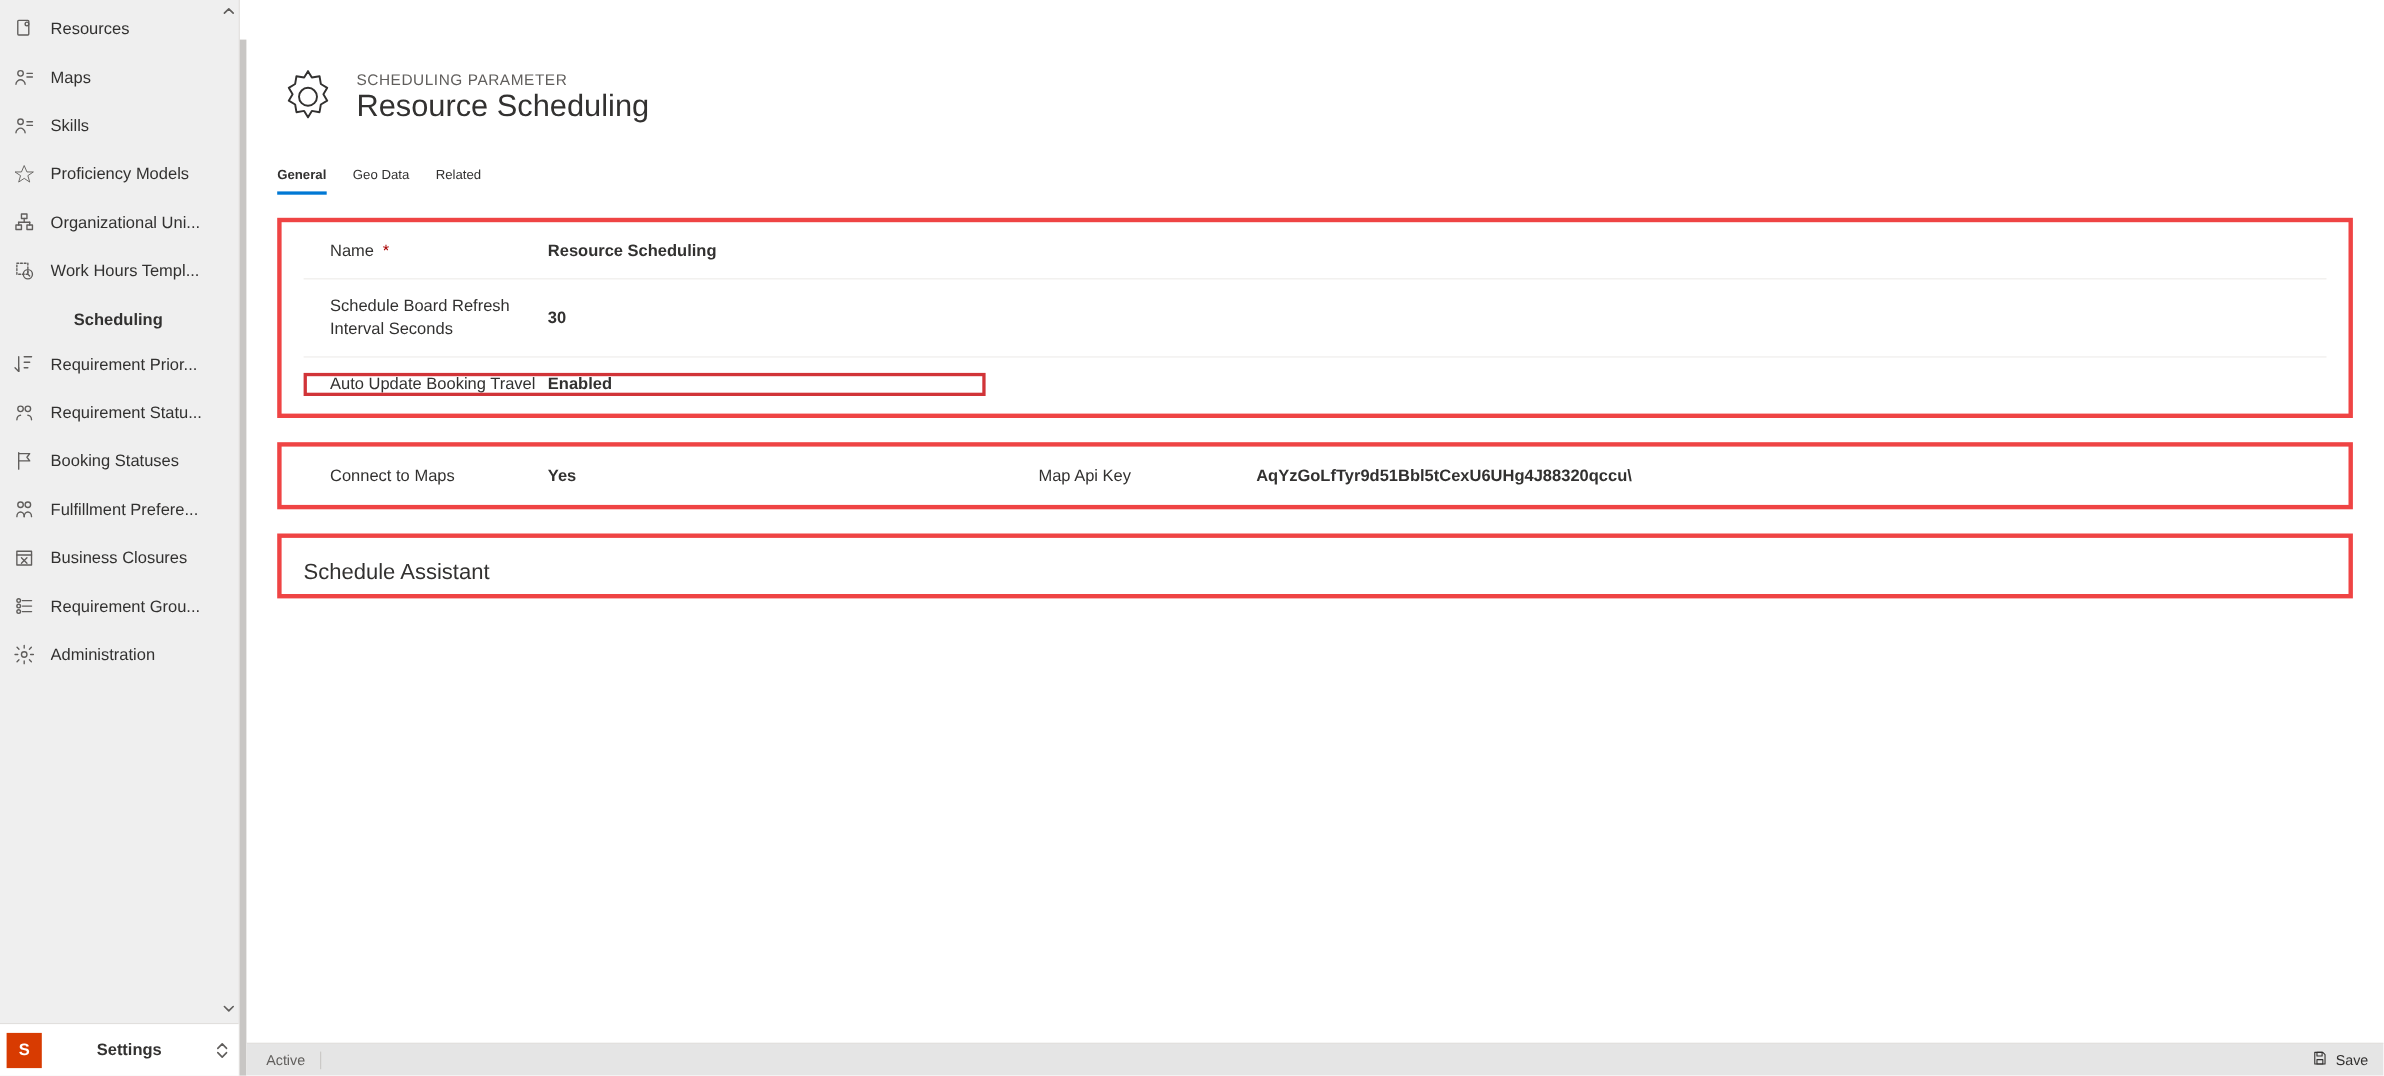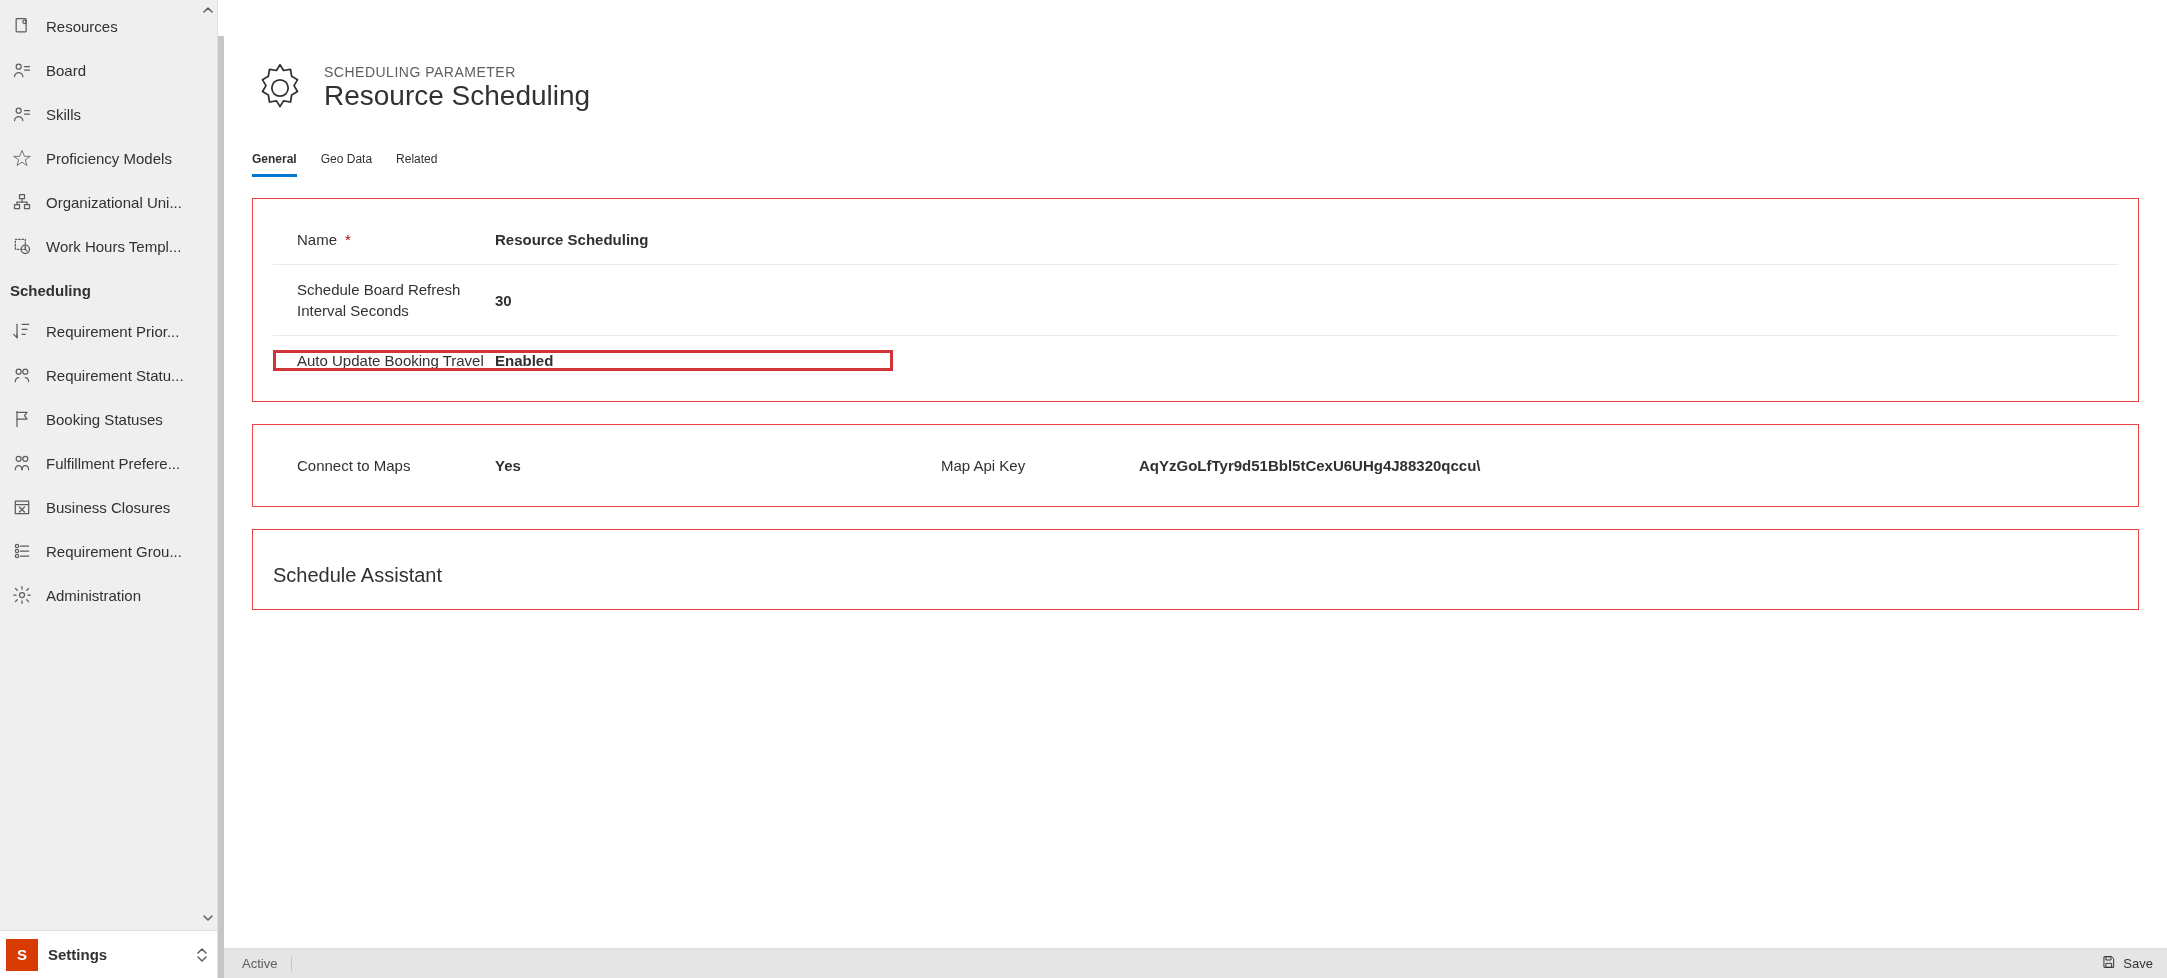--- a/index.html
+++ b/index.html
@@ -29,20 +29,21 @@
 
   
   .sidebar {
     width: 218px;
     flex: 0 0 218px;
     background: #efefef;
     display: flex;
     flex-direction: column;
     border-right: 1px solid #e1dfdd;
     position: relative;
+    text-align: center;
   }
   .sidebar .scrollknobs {
     position: absolute;
     right: 0;
     top: 0;
     bottom: 48px;
     width: 18px;
     display: flex;
     flex-direction: column;
     justify-content: space-between;
@@ -180,23 +181,23 @@
   .tab.active::after {
     content: "";
     position: absolute;
     left: 0; right: 0; bottom: -1px;
     height: 3px;
     background: #0078d4;
   }
 
   
   .panel {
-    border: 1px solid #ef4444;
+    border: 4px solid #ef4444;
     margin-top: 22px;
-    padding: 16px 20px;
+    padding: 2px 20px;
     overflow: hidden;
   }
 
   .form-row {
     display: flex;
     gap: 24px;
     border-bottom: 1px solid #edebe9;
     padding: 14px 0;
   }
   .form-row:last-child { border-bottom: 0; }
@@ -307,21 +308,21 @@
       </div>
       <div class="nav-item">
         <span class="icon">
           <svg class="stroke-icon" viewBox="0 0 24 24">
               <circle cx="8" cy="8" r="3" stroke="#605e5c"></circle>
               <path d="M3 20c0-3 3-5 5-5s5 2 5 5" stroke="#605e5c"></path>
               <line x1="15" y1="8" x2="21" y2="8" stroke="#605e5c"></line>
               <line x1="15" y1="12" x2="21" y2="12" stroke="#605e5c"></line>
             </svg>
         </span>
-        <span class="label">Board</span>
+        <span class="label">Maps</span>
       </div>
       <div class="nav-item">
         <span class="icon">
           <svg class="stroke-icon" viewBox="0 0 24 24">
               <circle cx="8" cy="8" r="3" stroke="#605e5c"></circle>
               <path d="M3 20c0-3 3-5 5-5s5 2 5 5" stroke="#605e5c"></path>
               <line x1="15" y1="8" x2="21" y2="8" stroke="#605e5c"></line>
               <line x1="15" y1="12" x2="21" y2="12" stroke="#605e5c"></line>
             </svg>
         </span>

